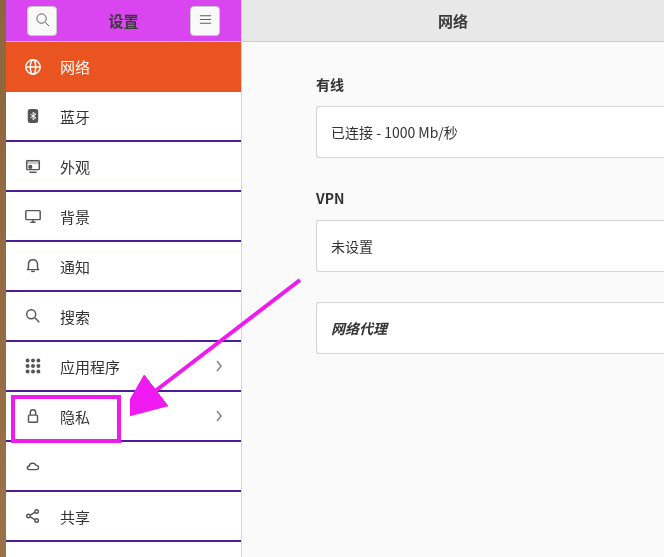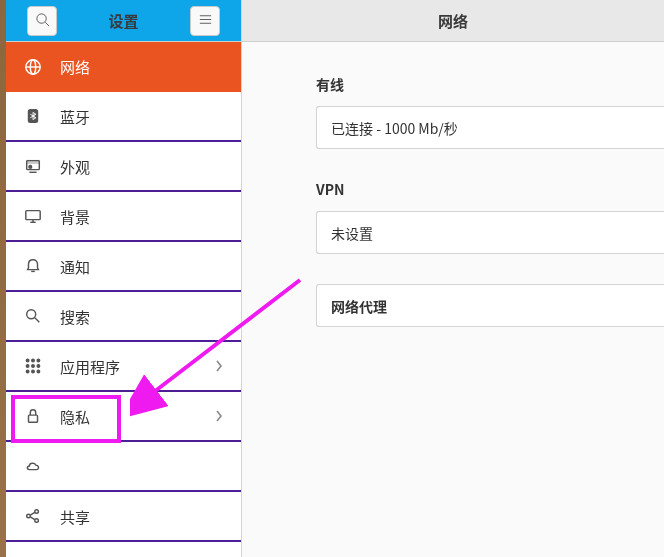--- a/index.html
+++ b/index.html
@@ -2,40 +2,40 @@
 <html><head>
 <meta charset="utf-8">
 <style>
   *{box-sizing:border-box;margin:0;padding:0;}
   html,body{width:664px;height:557px;font-family:"Noto Sans CJK SC","Ubuntu",sans-serif;font-size:14px;color:#333;background:#fff;overflow:hidden;}
   .wrap{display:flex;width:664px;height:557px;position:relative;}
   
   .edge{width:6px;height:100%;background:linear-gradient(#8c663e,#9a7148);}
   
   .side{width:236px;height:100%;background:#fff;display:flex;flex-direction:column;border-right:1px solid #d4d4d4;}
-  .side-head{height:42px;background:#0ea5e9;border-bottom:1px solid #cfcfcf;display:flex;align-items:center;padding:0 21px;}
+  .side-head{height:42px;background:#d946ef;border-bottom:1px solid #cfcfcf;display:flex;align-items:center;padding:0 21px;}
   .sq-btn{width:30px;height:30px;border:1px solid #c9c9c9;border-radius:4px;background:#f9f9f9;display:flex;align-items:center;justify-content:center;cursor:pointer;}
   .sq-btn svg{width:15px;height:15px;stroke:#555;}
   .side-title{flex:1;text-align:center;font-weight:bold;font-size:15px;color:#3a3a3a;}
   .side-list{flex:1;overflow:auto;}
   .item{height:50px;display:flex;align-items:center;padding:0 16px;border-bottom:2px solid #4c1d95;cursor:pointer;position:relative;}
   .item.active{background:#e95420;color:#fff;border-bottom:1px solid #e95420;}
   .item .icon{width:22px;height:22px;margin-right:16px;display:flex;align-items:center;justify-content:center;}
   .item .icon svg{width:18px;height:18px;stroke:#555;fill:none;stroke-width:1.6;}
   .item.active .icon svg{stroke:#fff;}
   .item .label{flex:1;font-size:15px;}
   .chev{width:10px;}
   .chev svg{width:8px;height:12px;stroke:#888;fill:none;stroke-width:1.6;}
   
   .main{flex:1;height:100%;display:flex;flex-direction:column;background:#fafafa;}
   .main-head{height:42px;background:#e8e8e8;border-bottom:1px solid #cfcfcf;display:flex;align-items:center;justify-content:center;font-weight:bold;font-size:15px;color:#3a3a3a;}
   .content{padding:32px 0 8px 74px;}
   .sect-lbl{font-size:14px;font-weight:bold;color:#333;margin-bottom:12px;}
-  .row{height:43px;background:#fff;border:1px solid #d4d4d4;border-right:none;border-radius:3px 0 0 3px;display:flex;align-items:center;padding:0 14px;font-size:14px;color:#333;margin-bottom:30px;}
-  .row.proxy{font-weight:bold;margin-bottom:4px;}
+  .row{height:52px;background:#fff;border:1px solid #d4d4d4;border-right:none;border-radius:3px 0 0 3px;display:flex;align-items:center;padding:0 14px;font-size:14px;color:#333;margin-bottom:30px;}
+  .row.proxy{font-weight:bold;margin-bottom:4px;font-style:italic;}
   
   .hl{position:absolute;left:11px;top:395px;width:110px;height:48px;border:4px solid #ef1aef;pointer-events:none;}
   
   .arrow{position:absolute;left:130px;top:275px;pointer-events:none;}
 </style>
 </head>
 <body>
 
 <div class="wrap">
   <div class="edge"></div>

